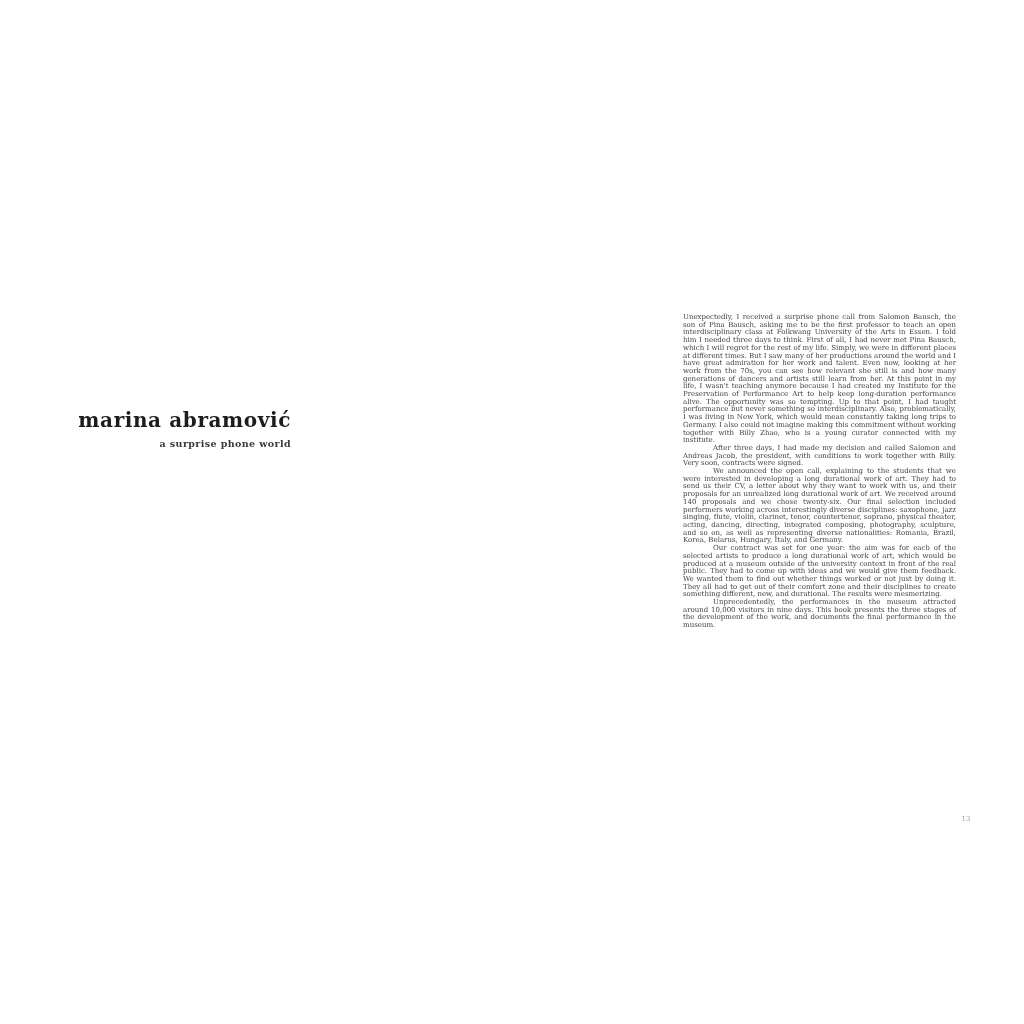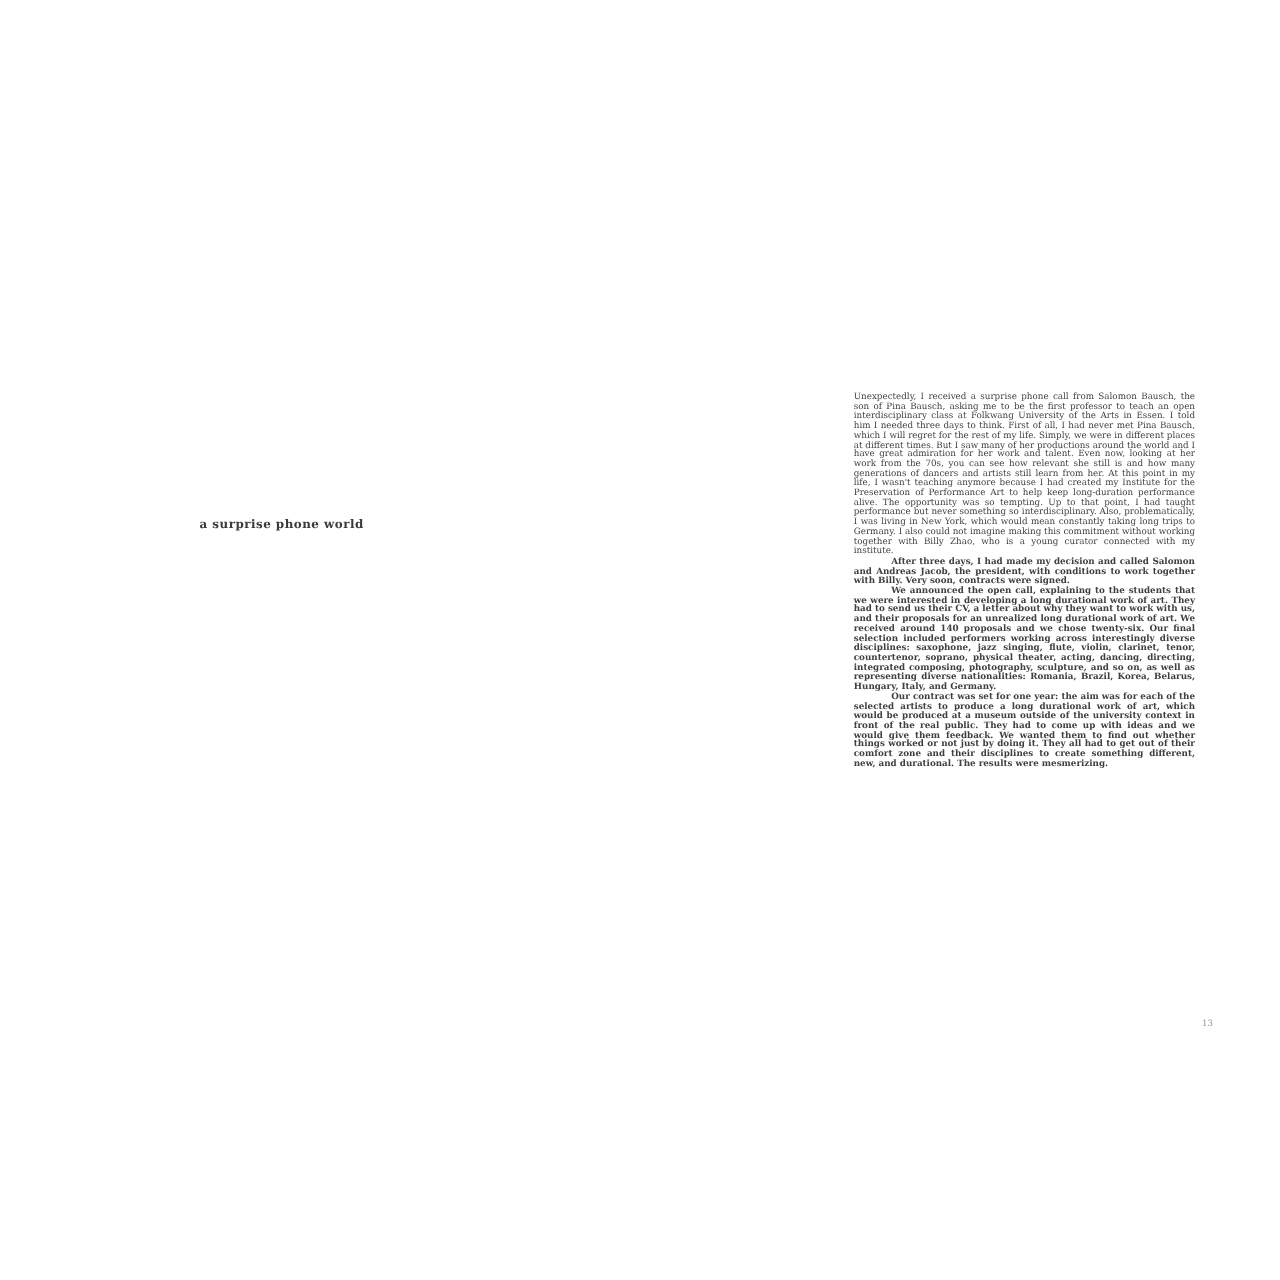--- a/index.html
+++ b/index.html
@@ -50,45 +50,46 @@
     text-align: justify;
     color: #3f3f3f;
     -webkit-hyphens: auto;
     hyphens: auto;
   }
   .essay-column p {
     margin: 0;
   }
   .essay-column p + p {
     text-indent: 30px;
-    font-weight: bold;
   }
   .folio {
     position: absolute;
     left: 928px;
     top: 815px;
     width: 14px;
     text-align: center;
     font-size: 7px;
     line-height: 8px;
     color: #9b9b9b;
     margin-left: 31px;
   }
 </style>
 </head>
 <body>
 
 <div class="spread">
 
   <div class="heading-block">
+    <h1 class="chapter-title">marina abramović</h1>
     <p class="chapter-subtitle">a surprise phone world</p>
   </div>
 
   <div class="essay-column">
     <p>Unexpectedly, I received a surprise phone call from Salomon Bausch, the son of Pina Bausch, asking me to be the first professor to teach an open interdisciplinary class at Folkwang University of the Arts in Essen. I told him I needed three days to think. First of all, I had never met Pina Bausch, which I will regret for the rest of my life. Simply, we were in different places at different times. But I saw many of her productions around the world and I have great admiration for her work and talent. Even now, looking at her work from the 70s, you can see how relevant she still is and how many generations of dancers and artists still learn from her. At this point in my life, I wasn't teaching anymore because I had created my Institute for the Preservation of Performance Art to help keep long-duration performance alive. The opportunity was so tempting. Up to that point, I had taught performance but never something so interdisciplinary. Also, problematically, I was living in New York, which would mean constantly taking long trips to Germany. I also could not imagine making this commitment without working together with Billy Zhao, who is a young curator connected with my institute.</p>
     <p>After three days, I had made my decision and called Salomon and Andreas Jacob, the president, with conditions to work together with Billy. Very soon, contracts were signed.</p>
     <p>We announced the open call, explaining to the students that we were interested in developing a long durational work of art. They had to send us their CV, a letter about why they want to work with us, and their proposals for an unrealized long durational work of art. We received around 140 proposals and we chose twenty-six. Our final selection included performers working across interestingly diverse disciplines: saxophone, jazz singing, flute, violin, clarinet, tenor, countertenor, soprano, physical theater, acting, dancing, directing, integrated composing, photography, sculpture, and so on, as well as representing diverse nationalities: Romania, Brazil, Korea, Belarus, Hungary, Italy, and Germany.</p>
     <p>Our contract was set for one year: the aim was for each of the selected artists to produce a long durational work of art, which would be produced at a museum outside of the university context in front of the real public. They had to come up with ideas and we would give them feedback. We wanted them to find out whether things worked or not just by doing it. They all had to get out of their comfort zone and their disciplines to create something different, new, and durational. The results were mesmerizing.</p>
+    <p>Unprecedentedly, the performances in the museum attracted around 10,000 visitors in nine days. This book presents the three stages of the development of the work, and documents the final performance in the museum.</p>
   </div>
 
   <div class="folio">13</div>
 
 </div>
 
 </body></html>

